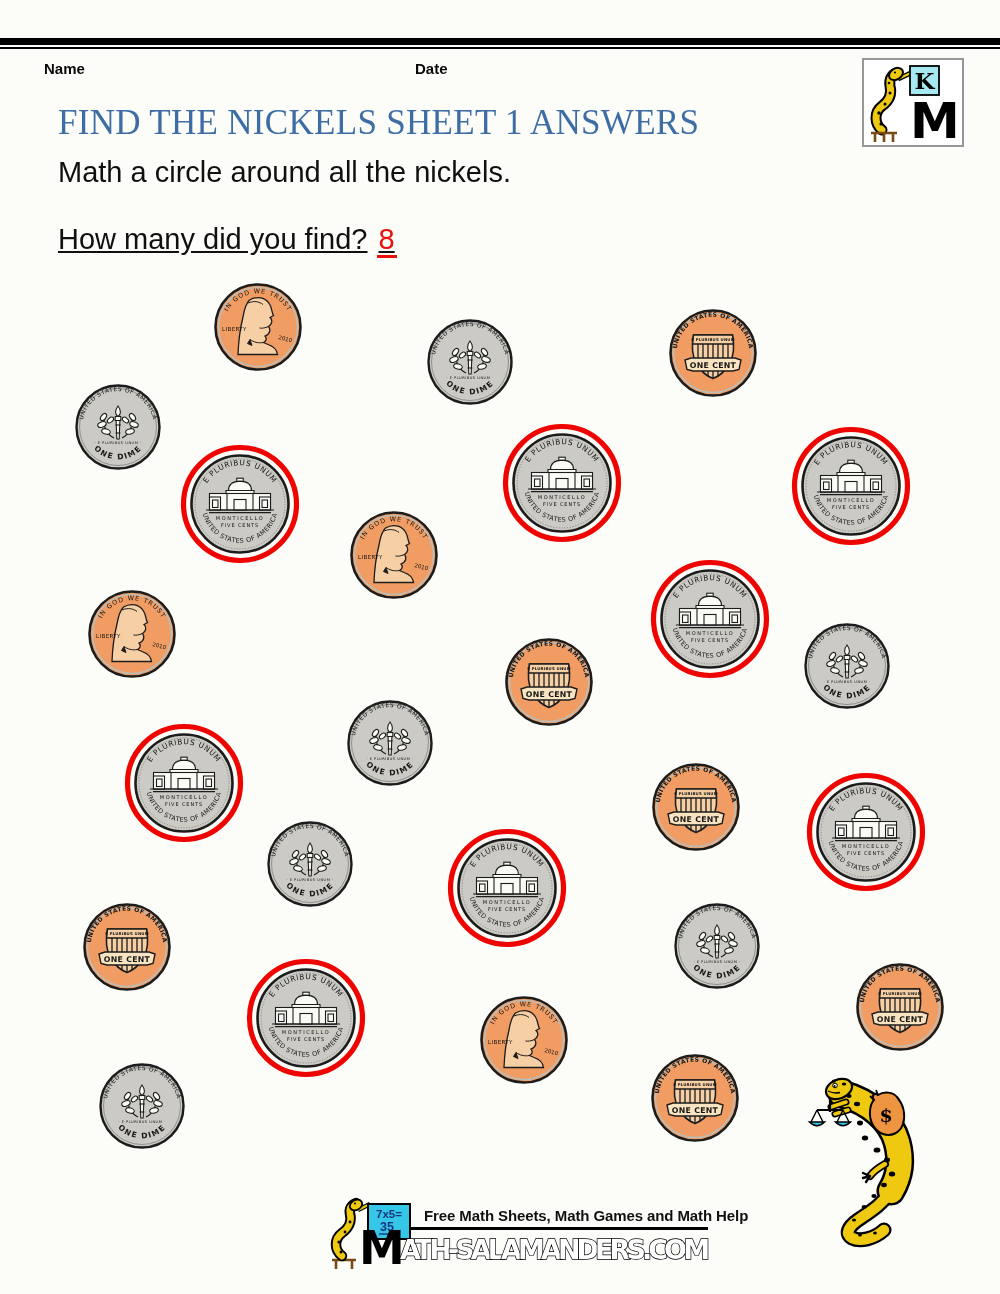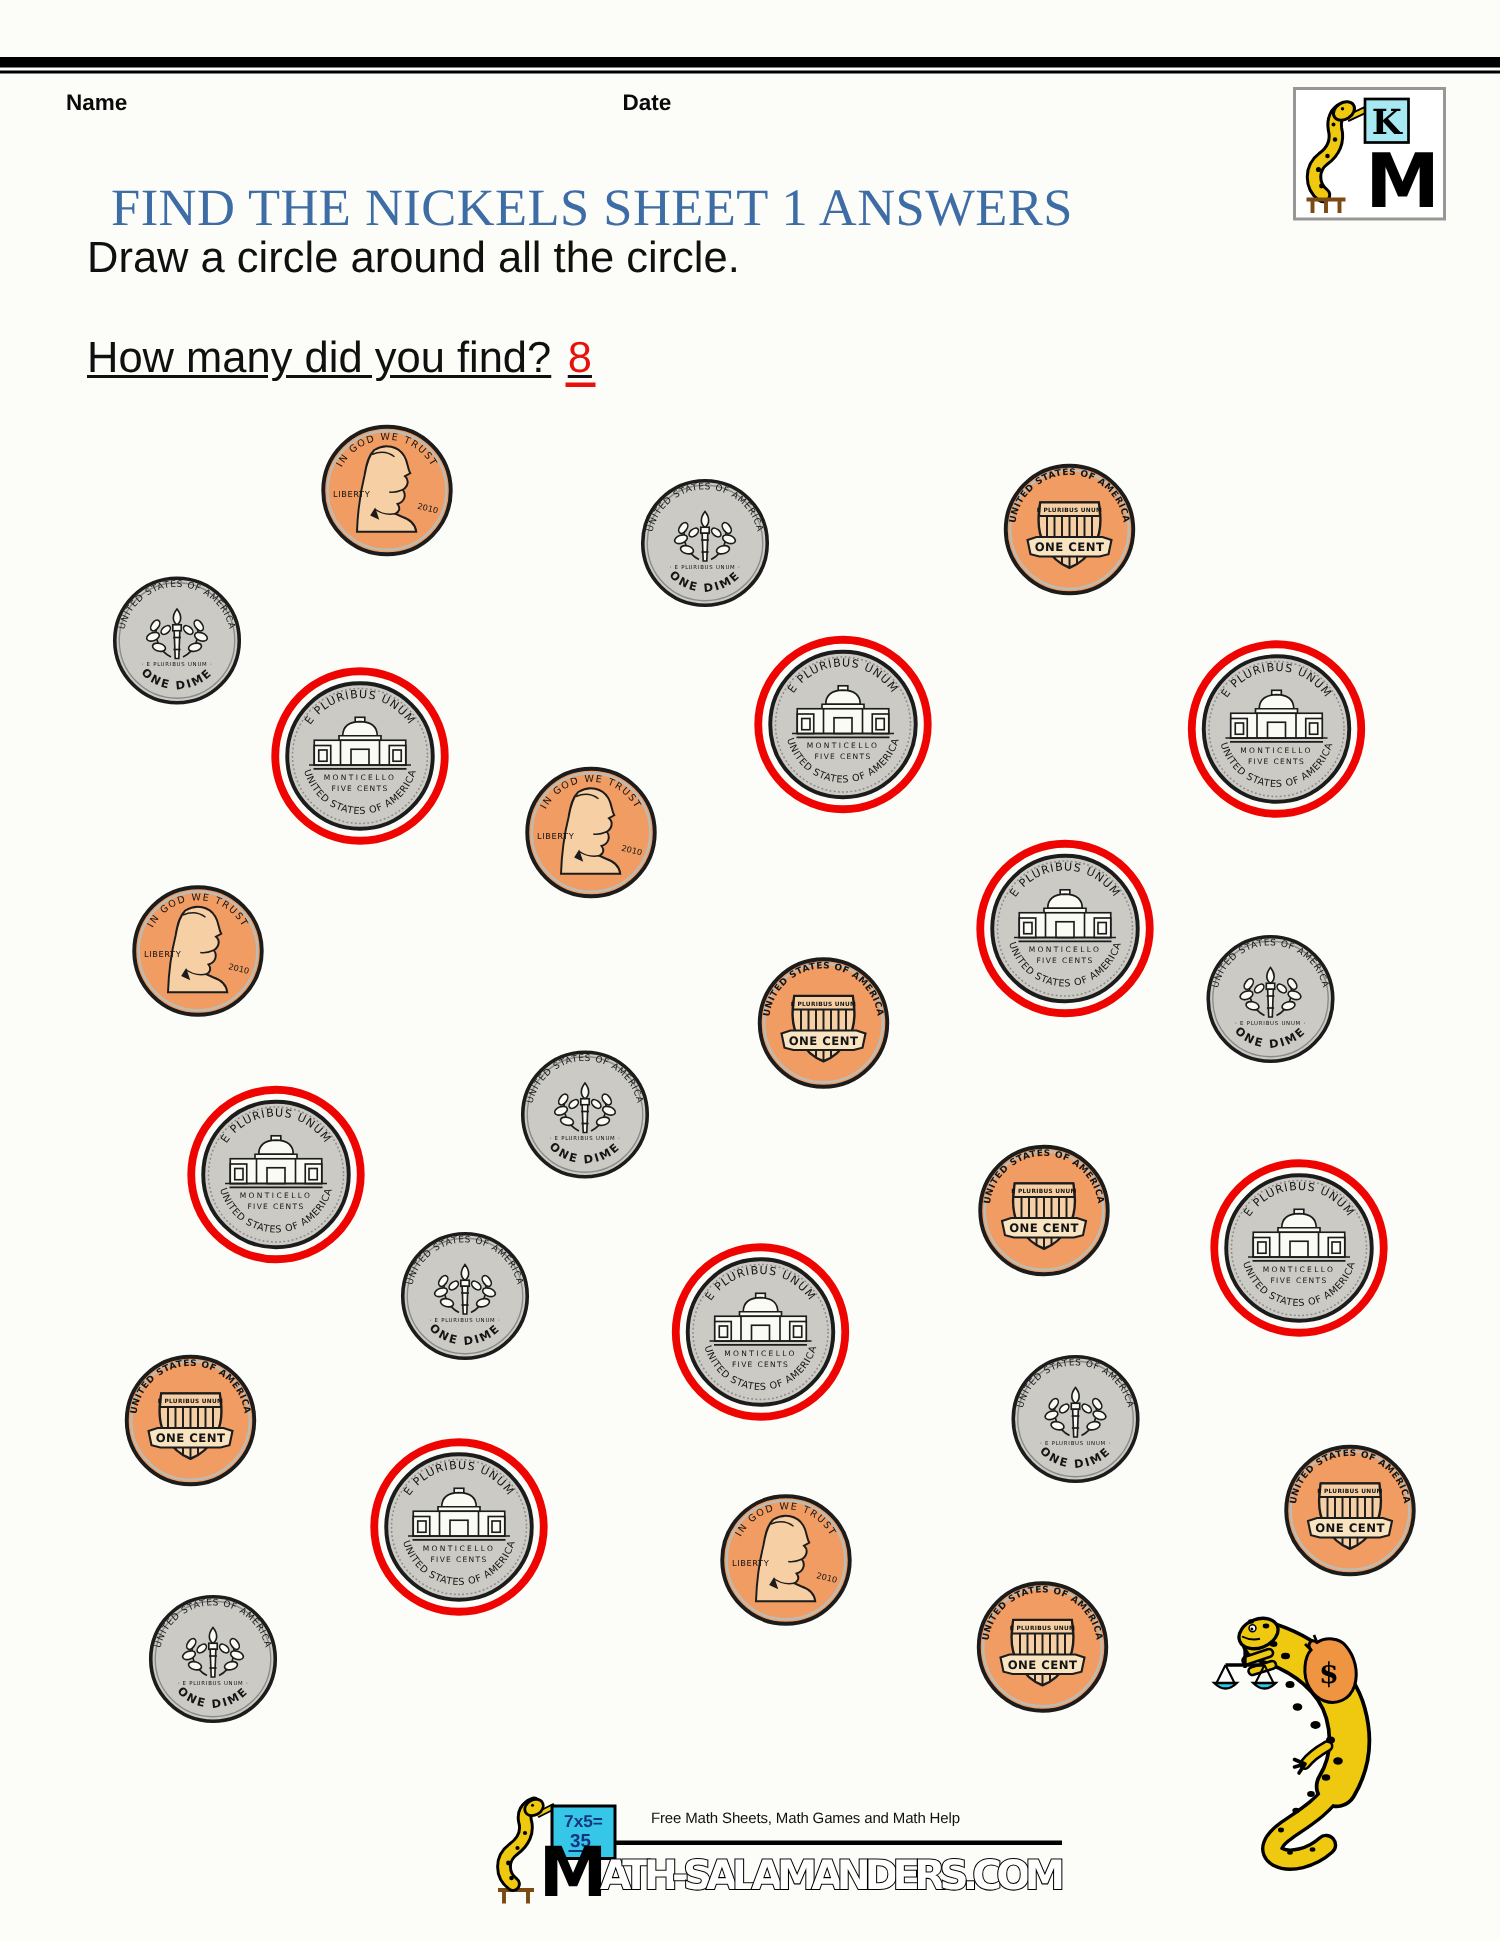--- a/index.html
+++ b/index.html
@@ -22,21 +22,21 @@
   .answer{color:var(--answer-red);border-bottom:3px solid var(--answer-red);margin-left:9px;padding:0 2px;}
   .logo-box{position:absolute;left:862px;top:58px;width:102px;height:89px;background:#fff;
             border:2px solid #979797;box-sizing:border-box;}
   #coin-svg{position:absolute;left:0;top:0;}
   .answer-ring{fill:none;stroke:var(--ring-red);stroke-width:5.2px;}
   .silver-fill{fill:var(--silver);} .penny-fill{fill:var(--penny-field);}
   .flesh-fill{fill:var(--penny-light);} .ribbon-fill{fill:var(--ribbon-cream);}
   .white-fill{fill:#fbfbf6;}
   .dark-stroke{stroke:#1c1c1c;}
   .coin-txt{font-family:"DejaVu Sans",sans-serif;fill:#141414;}
-  .footer-tagline{position:absolute;left:434px;top:1207px;font-size:10px;font-weight:normal;
+  .footer-tagline{position:absolute;left:424px;top:1207px;font-size:15px;font-weight:bold;
                   color:#111;white-space:nowrap;letter-spacing:-.1px;}
   .footer-rule{position:absolute;left:395px;top:1227px;width:313px;height:3px;background:#000;}
   .footer-brand{position:absolute;left:398px;top:1231px;}
   .footer-logo{position:absolute;left:325px;top:1196px;}
 </style>
 </head>
 <body>
 
 <div class="rule-top"></div>
 <div class="rule-top2"></div>
@@ -59,22 +59,22 @@
         <circle cx="26" cy="33" r="1.5" fill="#000"></circle>
       <circle cx="25" cy="23" r="1.3" fill="#000"></circle>
       <path d="M 7 73 H 33 M 11 73 V 82 M 20 73 V 82 M 29 73 V 82" stroke="#7a4a12" stroke-width="2.6" fill="none"></path>
     </g>
     <rect x="46" y="6" width="29" height="29" fill="var(--k-tile-cyan)" stroke="#000" stroke-width="1.8"></rect>
     <text x="60.5" y="29" font-size="23" font-weight="bold" font-family="DejaVu Serif,serif" text-anchor="middle" fill="#000">K</text>
     <text x="71" y="78" font-size="50" font-weight="bold" font-family="DejaVu Sans,sans-serif" text-anchor="middle" fill="#000">M</text>
   </svg>
 </div>
 
-<h1 class="title" style="margin:16px;font-weight:normal;">FIND THE NICKELS SHEET 1 ANSWERS</h1>
-<div class="instruction">Draw a circle around all the circle.</div>
+<h1 class="title" style="margin:0;font-weight:normal;">FIND THE NICKELS SHEET 1 ANSWERS</h1>
+<div class="instruction">Math a circle around all the nickels.</div>
 <div class="question">
   <span>How many did you find?</span><span class="answer">8</span>
 </div>
 
 <svg id="coin-svg" width="1000" height="1294" viewBox="0 0 1000 1294">
   <defs>
 
     <g id="coin-nickel">
       <circle r="48.5" class="silver-fill dark-stroke" stroke-width="2.6"></circle>
       <circle r="45" fill="none" stroke="#8a8a86" stroke-width="1" stroke-dasharray="1.2 1.6"></circle>

